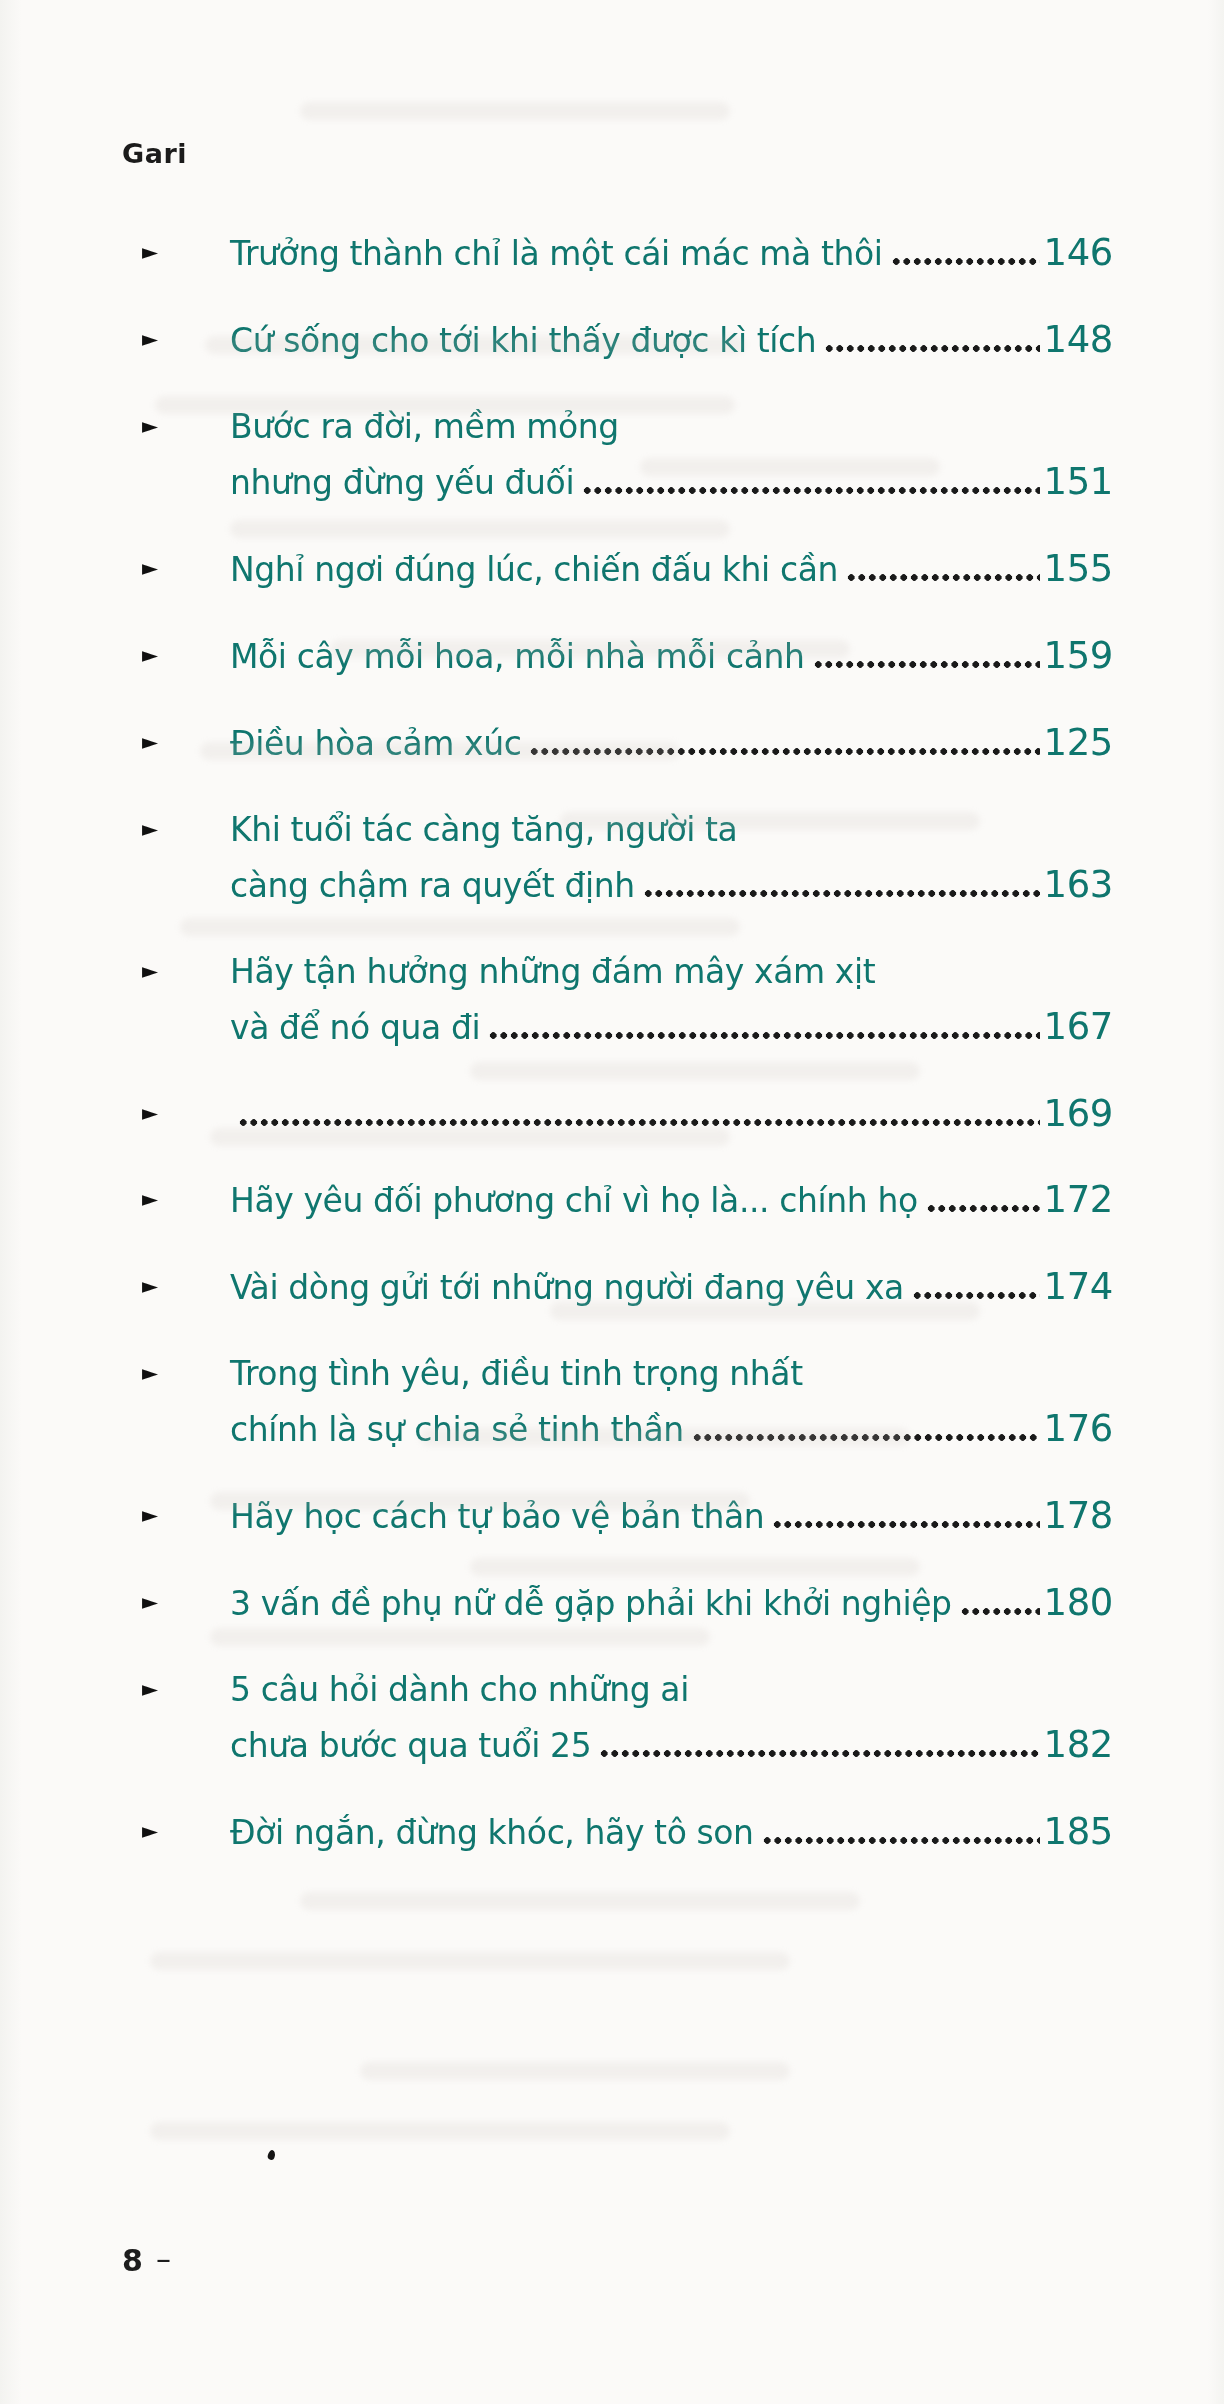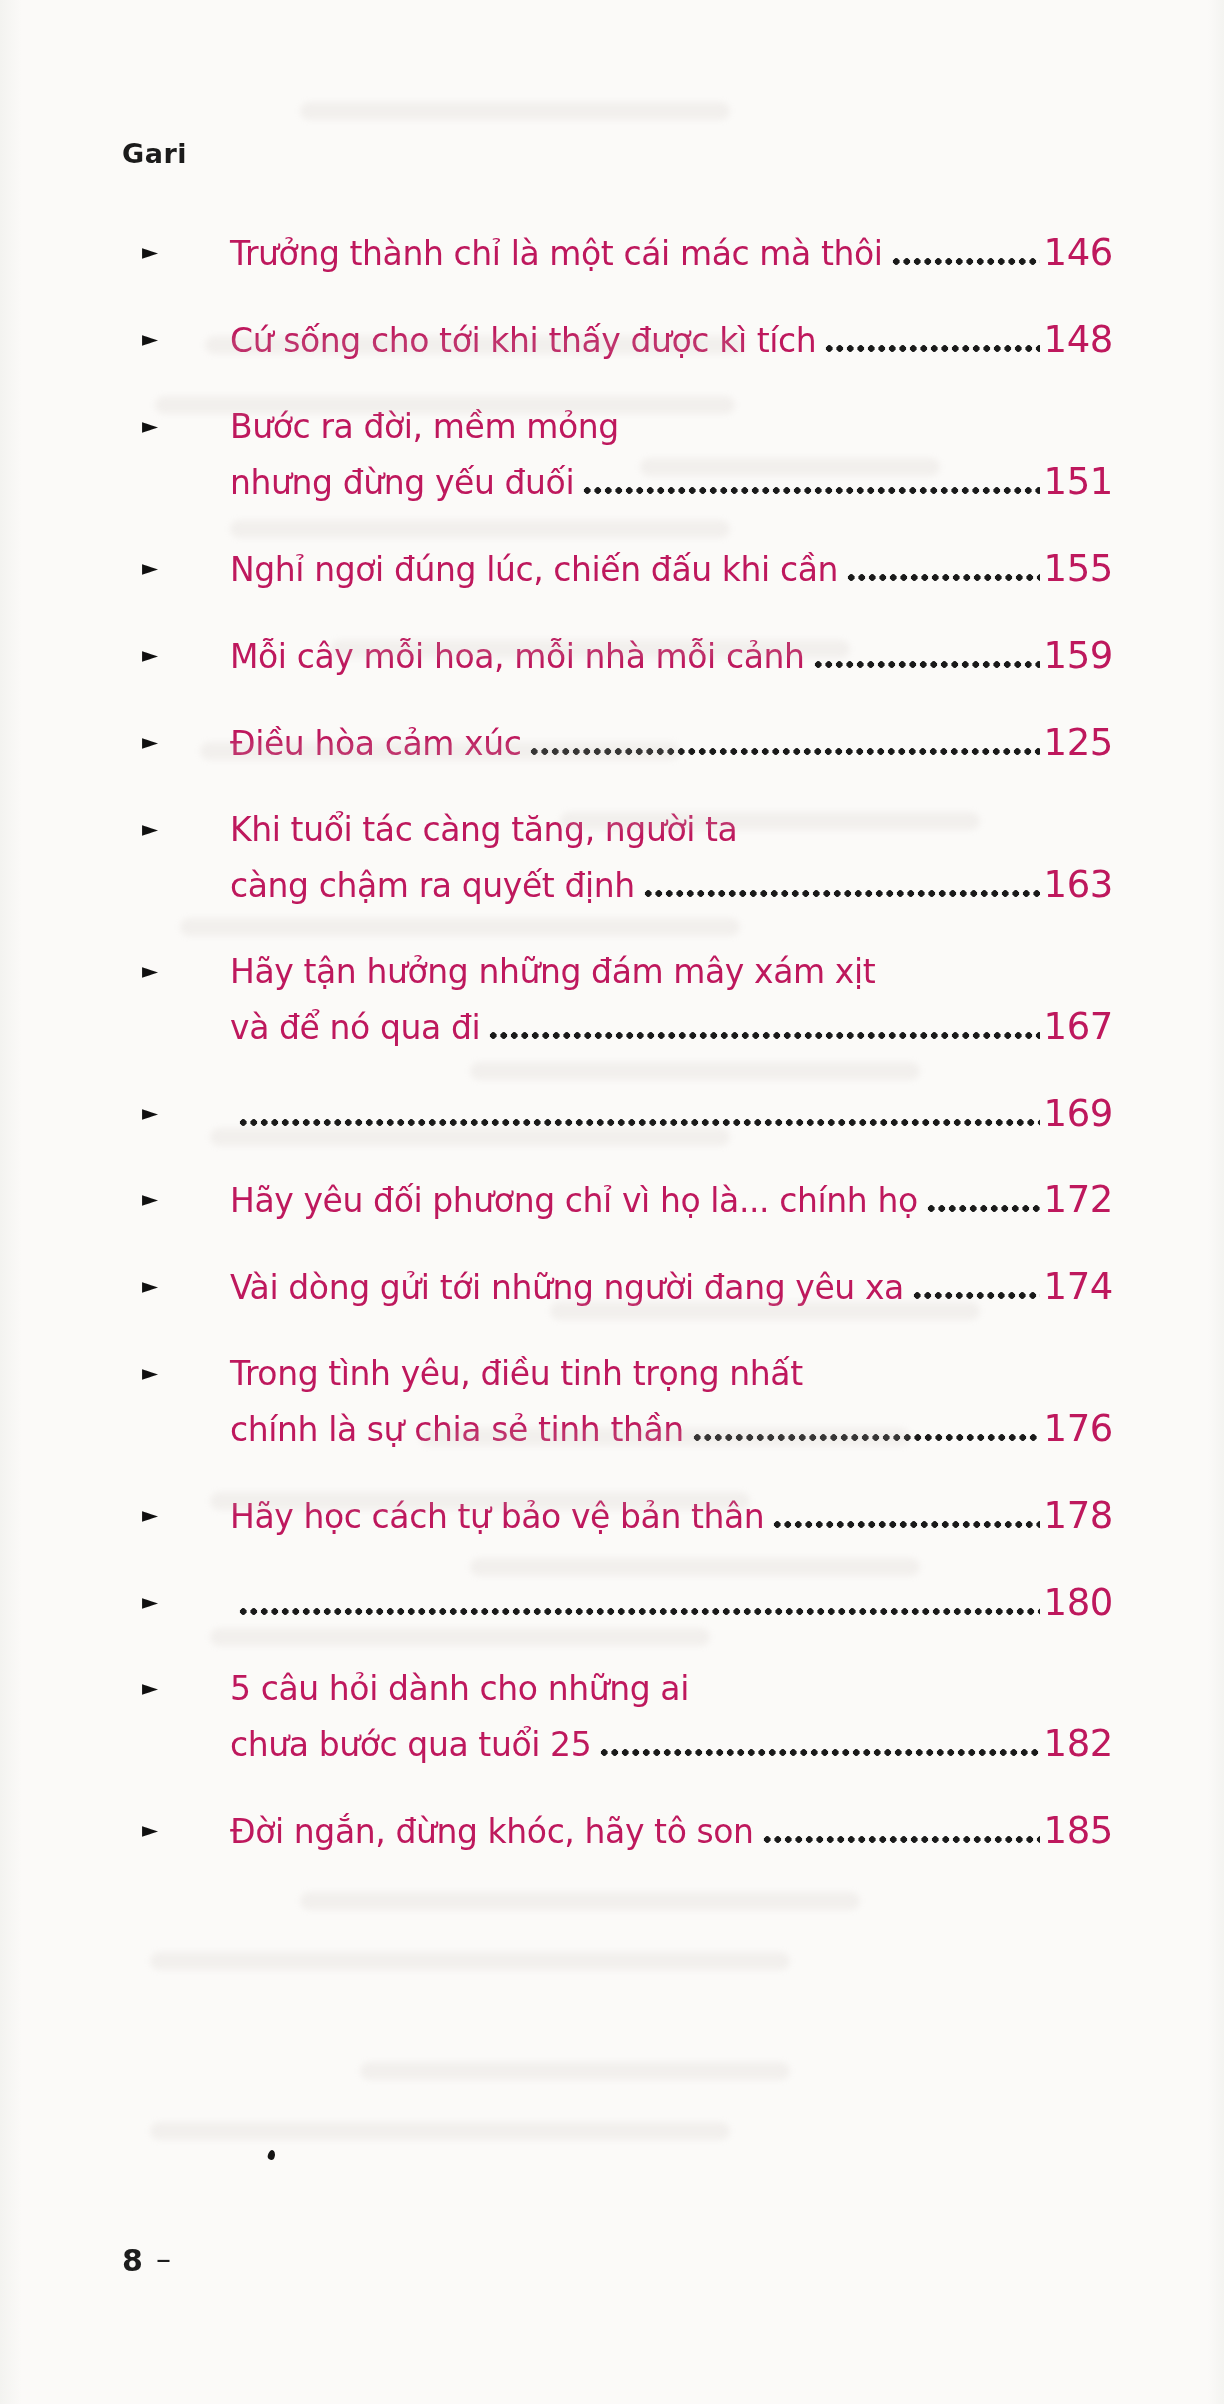--- a/index.html
+++ b/index.html
@@ -44,21 +44,21 @@
     font-size: 21px;
     line-height: 1;
     color: #101010;
   }
   .entry-body { flex: 1 1 auto; min-width: 0; }
   .entry-line {
     font-size: 33px;
     line-height: 55px;
     letter-spacing: -0.4px;
     white-space: nowrap;
-    color: #be185d;
+    color: #0f766e;
     justify-content: flex-end;
   }
   .entry-line.last { display: flex; align-items: baseline; }
   .title-text { flex: 0 0 auto; }
   .dots {
     flex: 1 1 auto;
     min-width: 0;
     height: 7px;
     margin: 0 4px 0 8px;
     background-image: radial-gradient(circle closest-side, #1a1a1a 88%, rgba(26,26,26,0) 100%);
@@ -240,20 +240,21 @@
             <span class="title-text">Hãy học cách tự bảo vệ bản thân</span>
             <span class="dots"></span>
             <span class="page-num">178</span>
           </div>
         </div>
       </div>
       <div class="toc-entry">
         <span class="bullet">►</span>
         <div class="entry-body">
           <div class="entry-line last">
+            <span class="title-text">3 vấn đề phụ nữ dễ gặp phải khi khởi nghiệp</span>
             <span class="dots"></span>
             <span class="page-num">180</span>
           </div>
         </div>
       </div>
       <div class="toc-entry">
         <span class="bullet">►</span>
         <div class="entry-body">
           <div class="entry-line">5 câu hỏi dành cho những ai</div>
           <div class="entry-line last">

